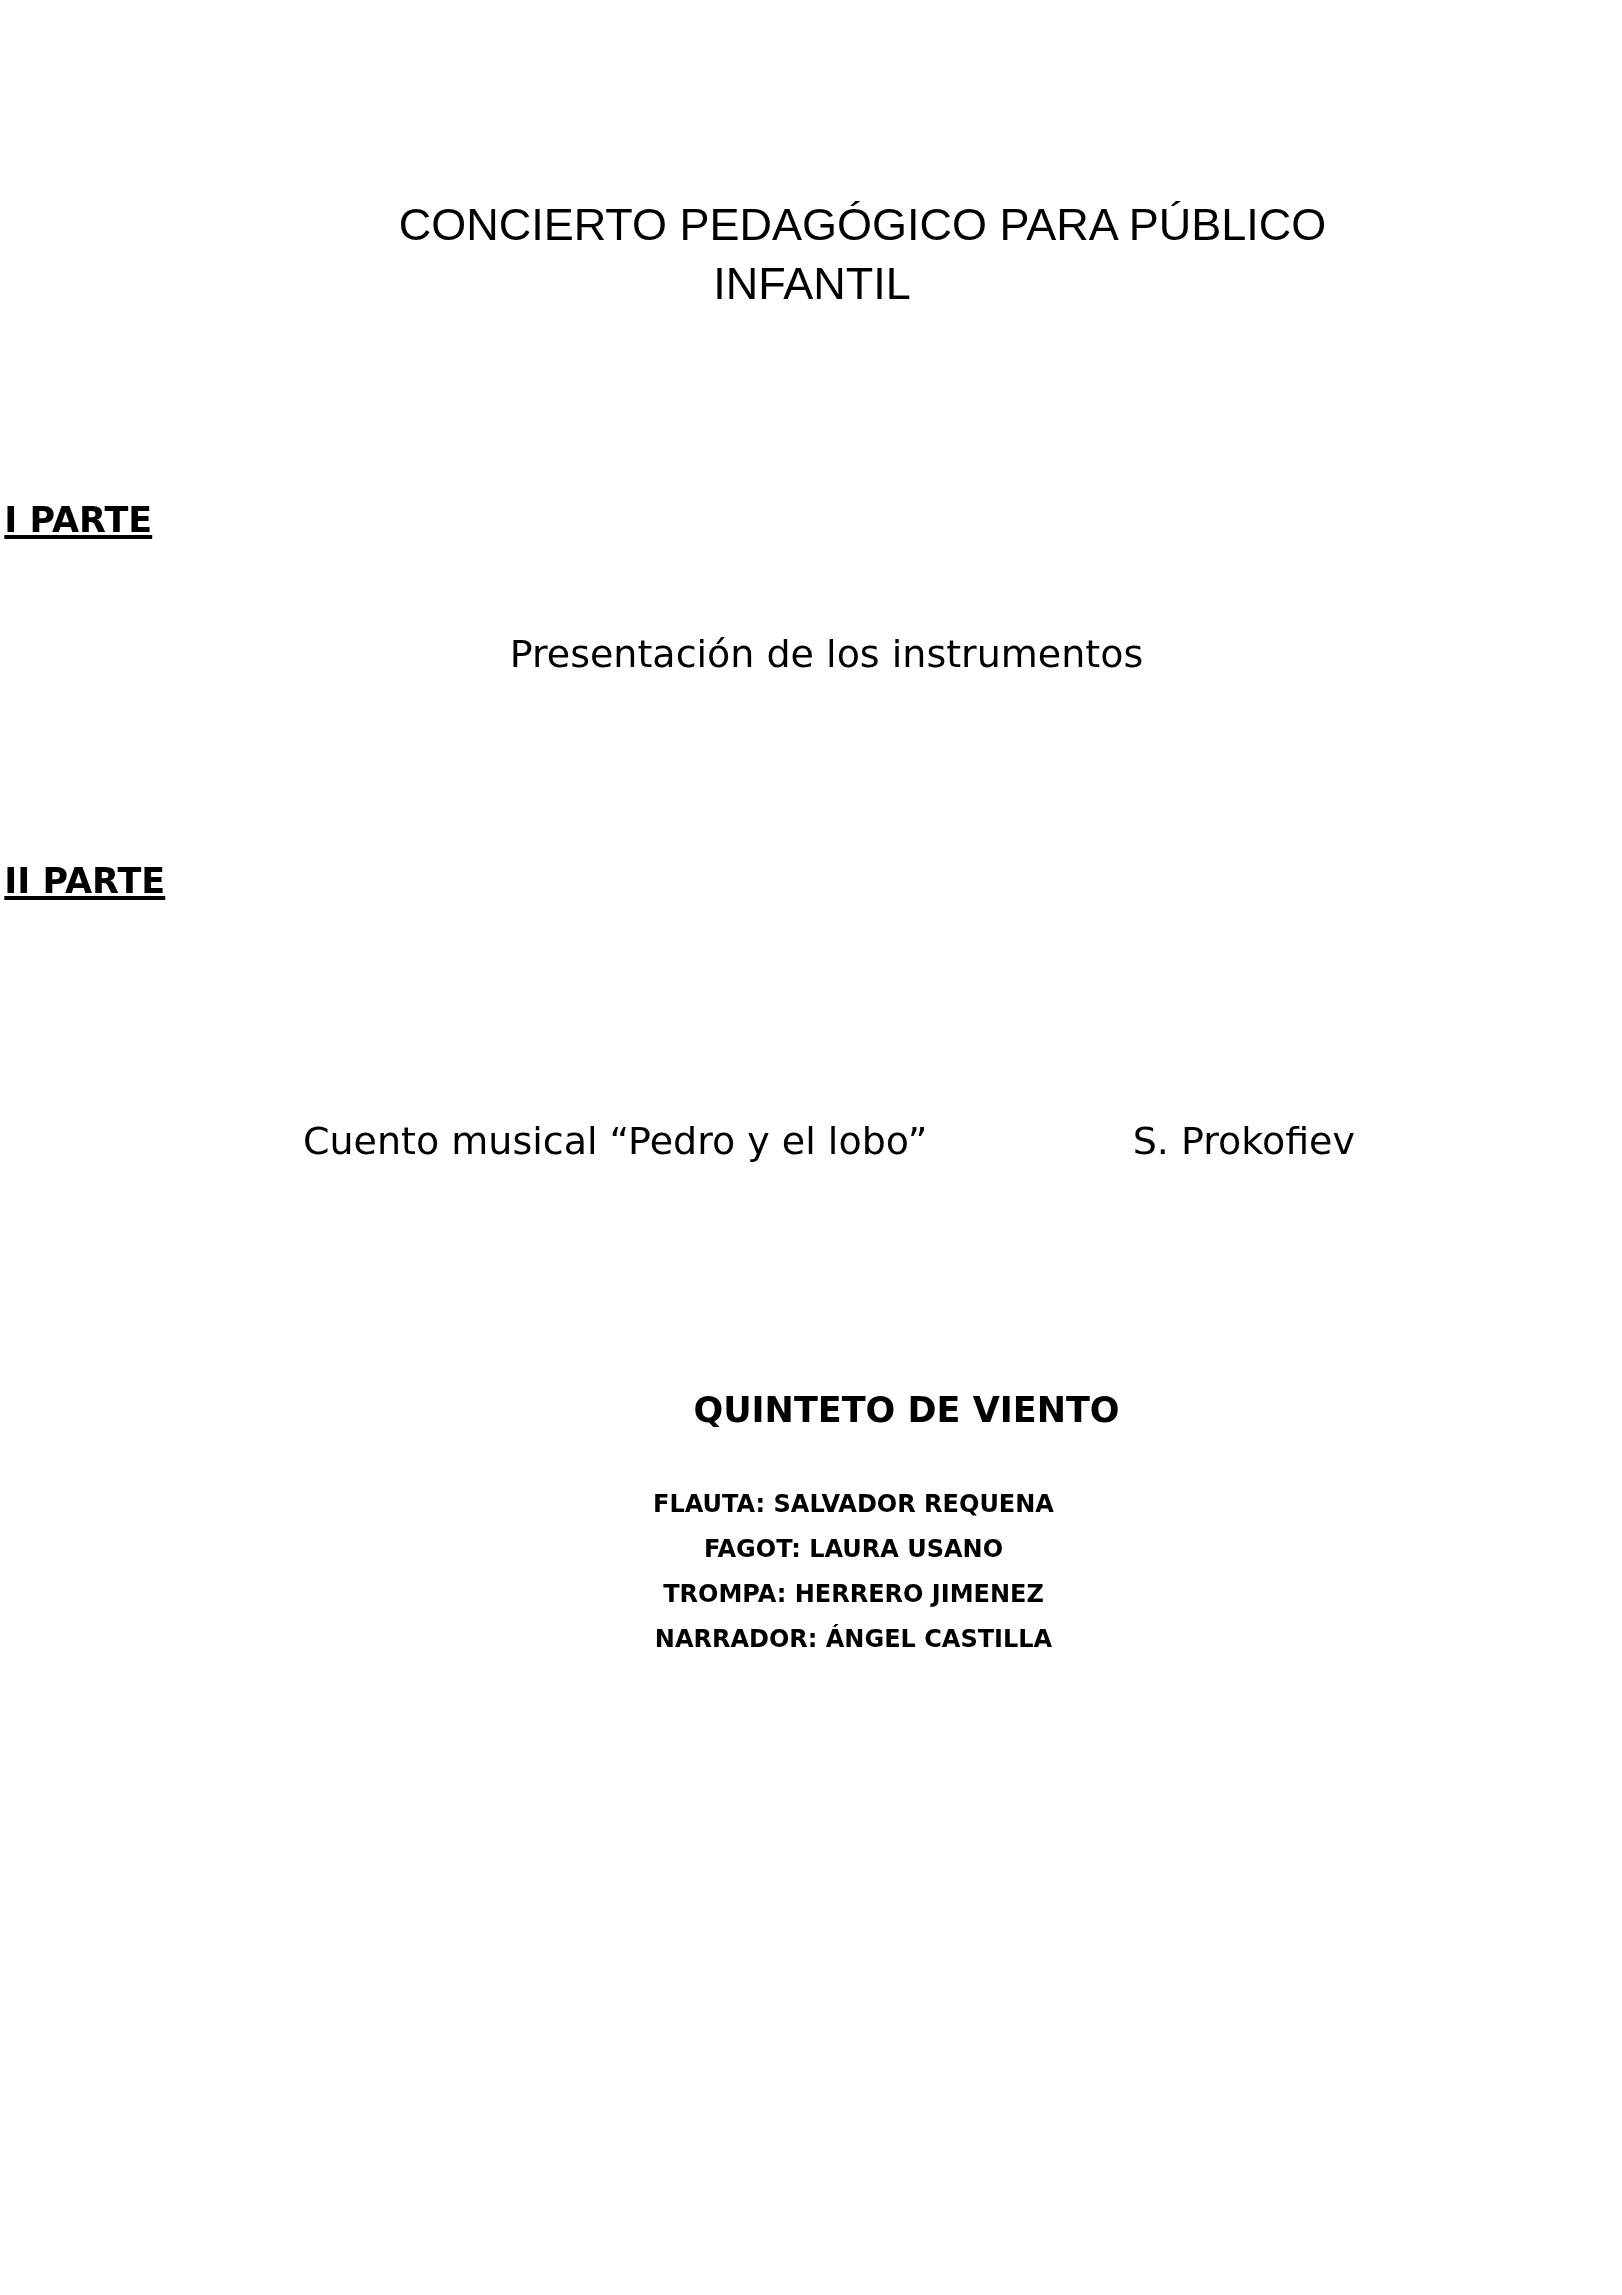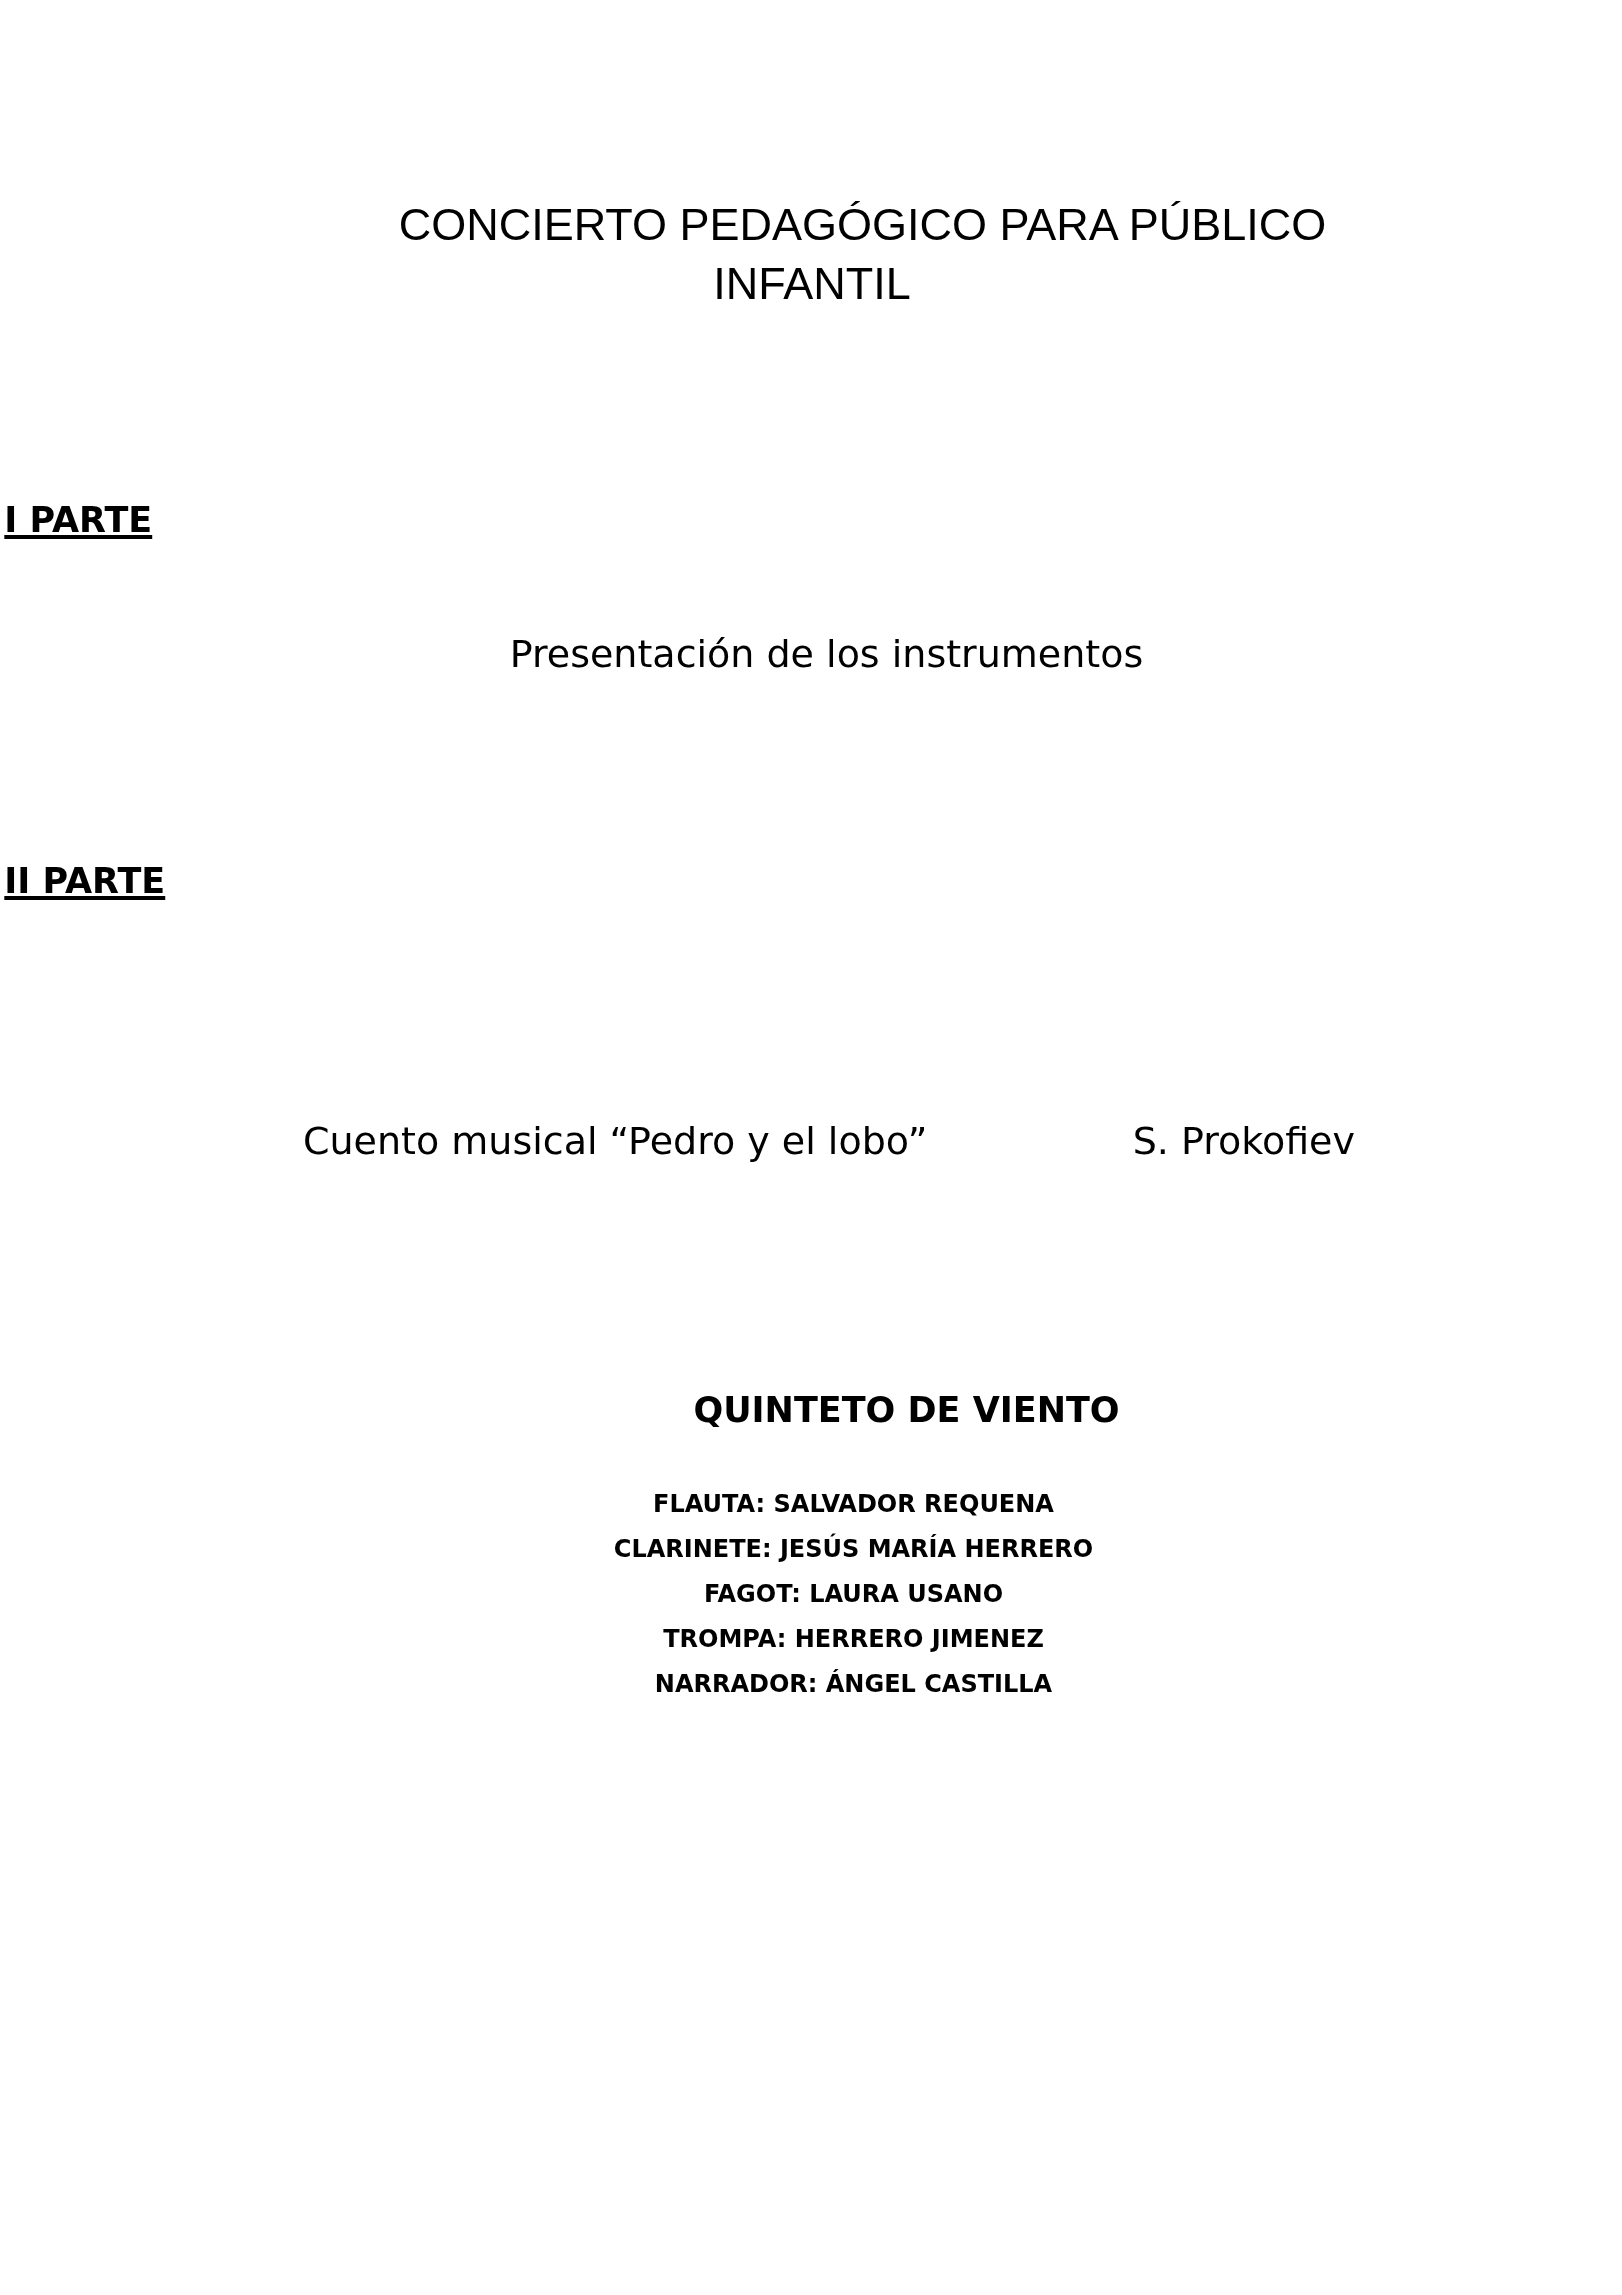--- a/index.html
+++ b/index.html
@@ -135,23 +135,20 @@
 
   <h3 class="ensemble-heading">
     <span class="shift-r">QUINTETO DE VIENTO</span>
   </h3>
 
   <div class="members">
     <div class="member">
       <span class="shift-r">FLAUTA: SALVADOR REQUENA</span>
     </div>
     <div class="member">
-      <span class="shift-r">CLARINETE: JESÚS MARÍA HERRERO</span>
-    </div>
-    <div class="member">
       <span class="shift-r">FAGOT: LAURA USANO</span>
     </div>
     <div class="member">
       <span class="shift-r">TROMPA: HERRERO JIMENEZ</span>
     </div>
     <div class="member">
       <span class="shift-r">NARRADOR: ÁNGEL CASTILLA</span>
     </div>
   </div>
 

